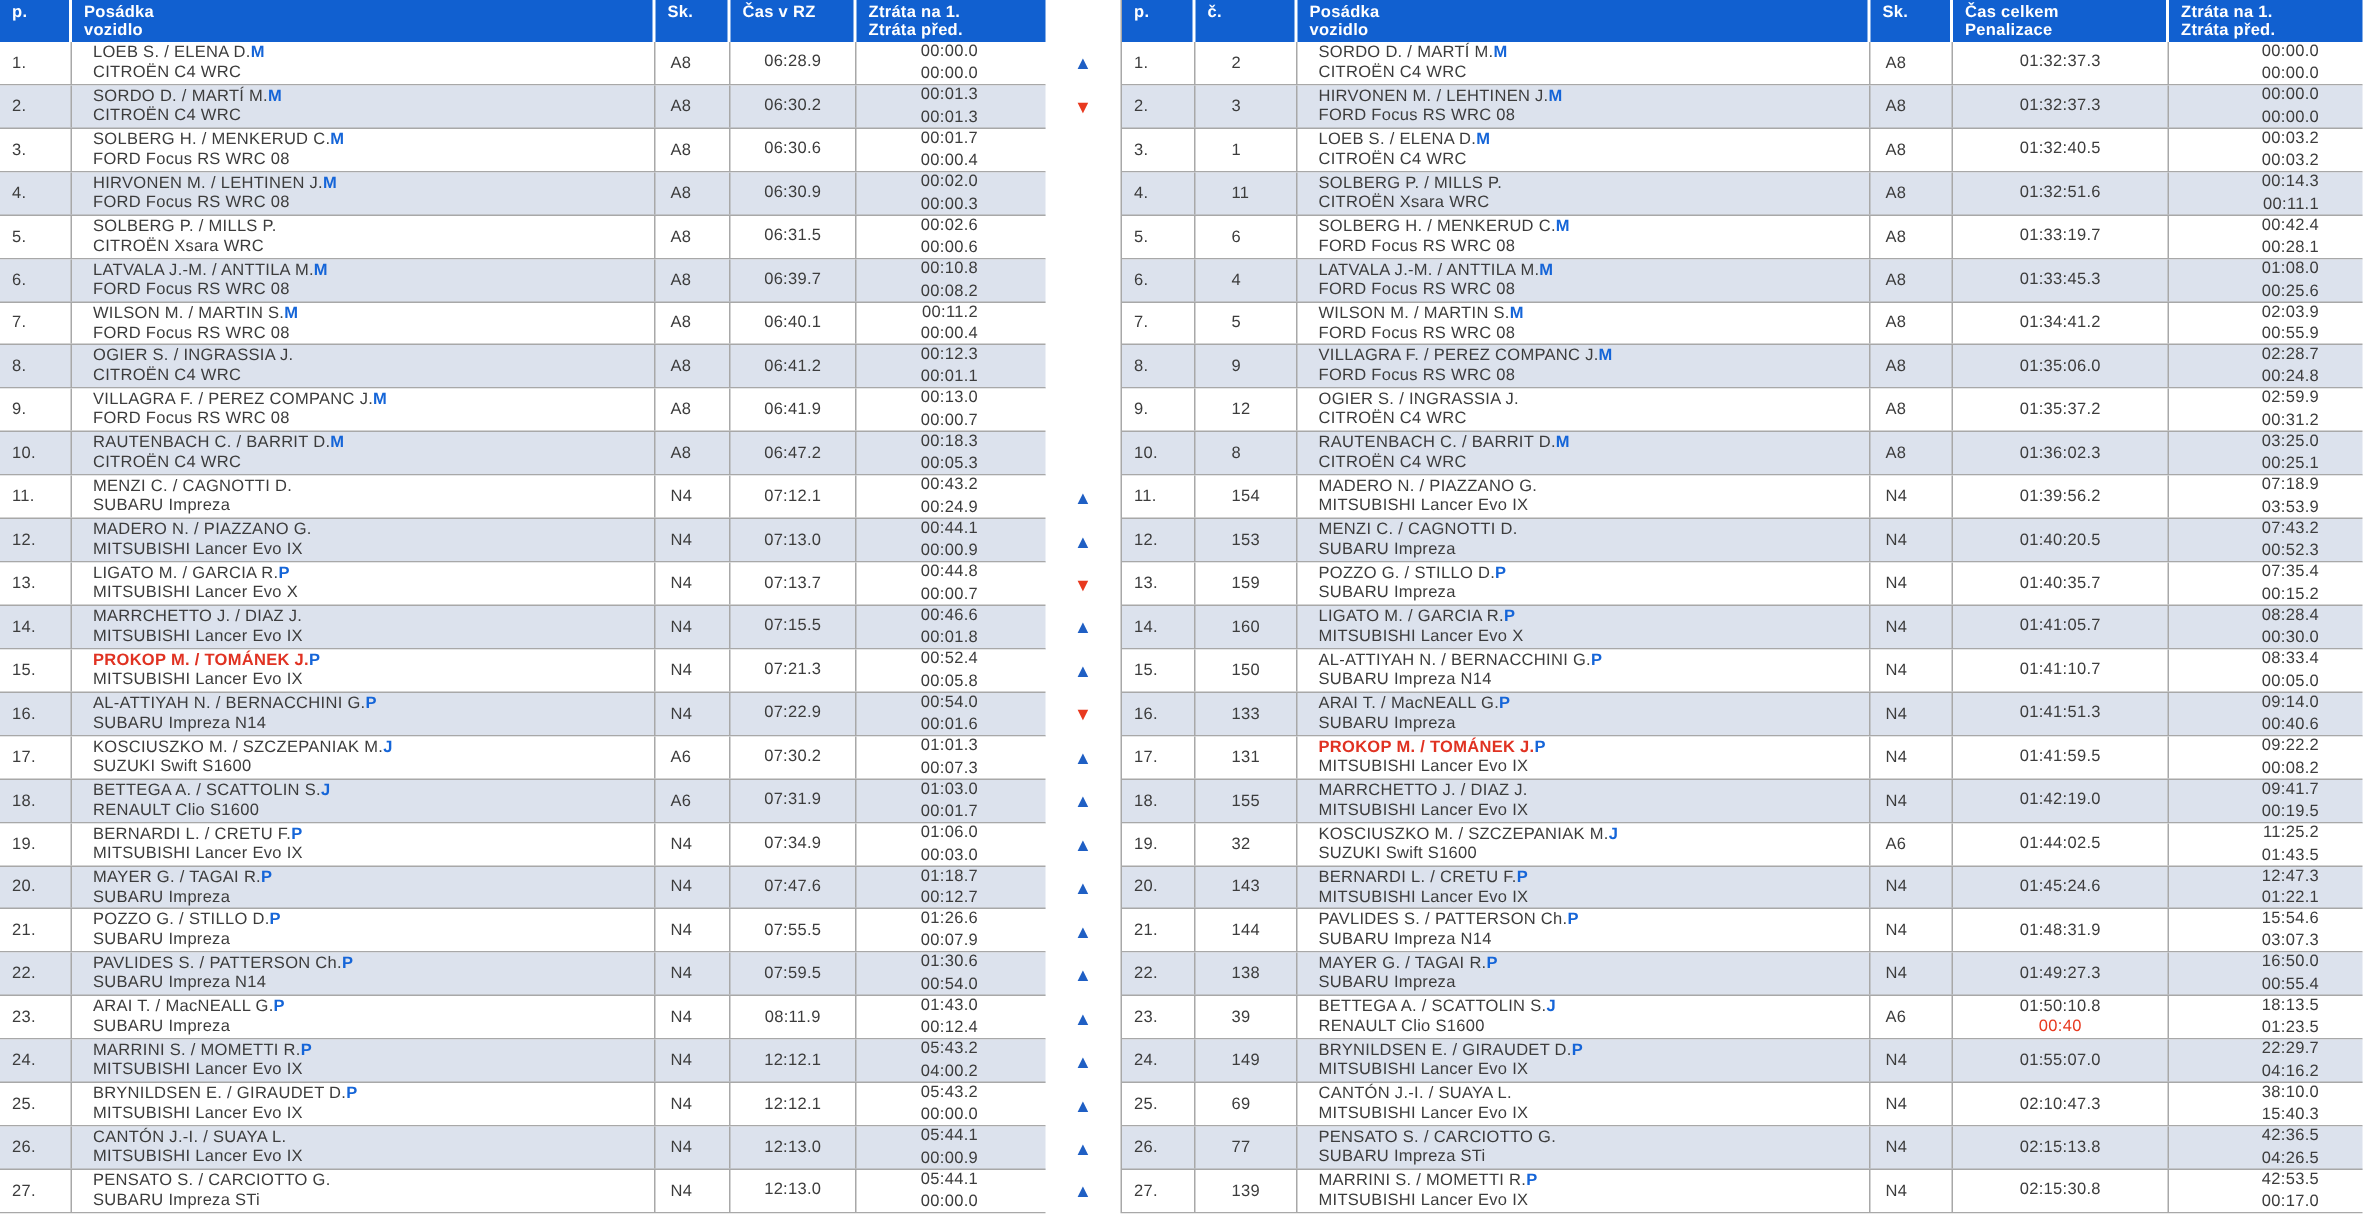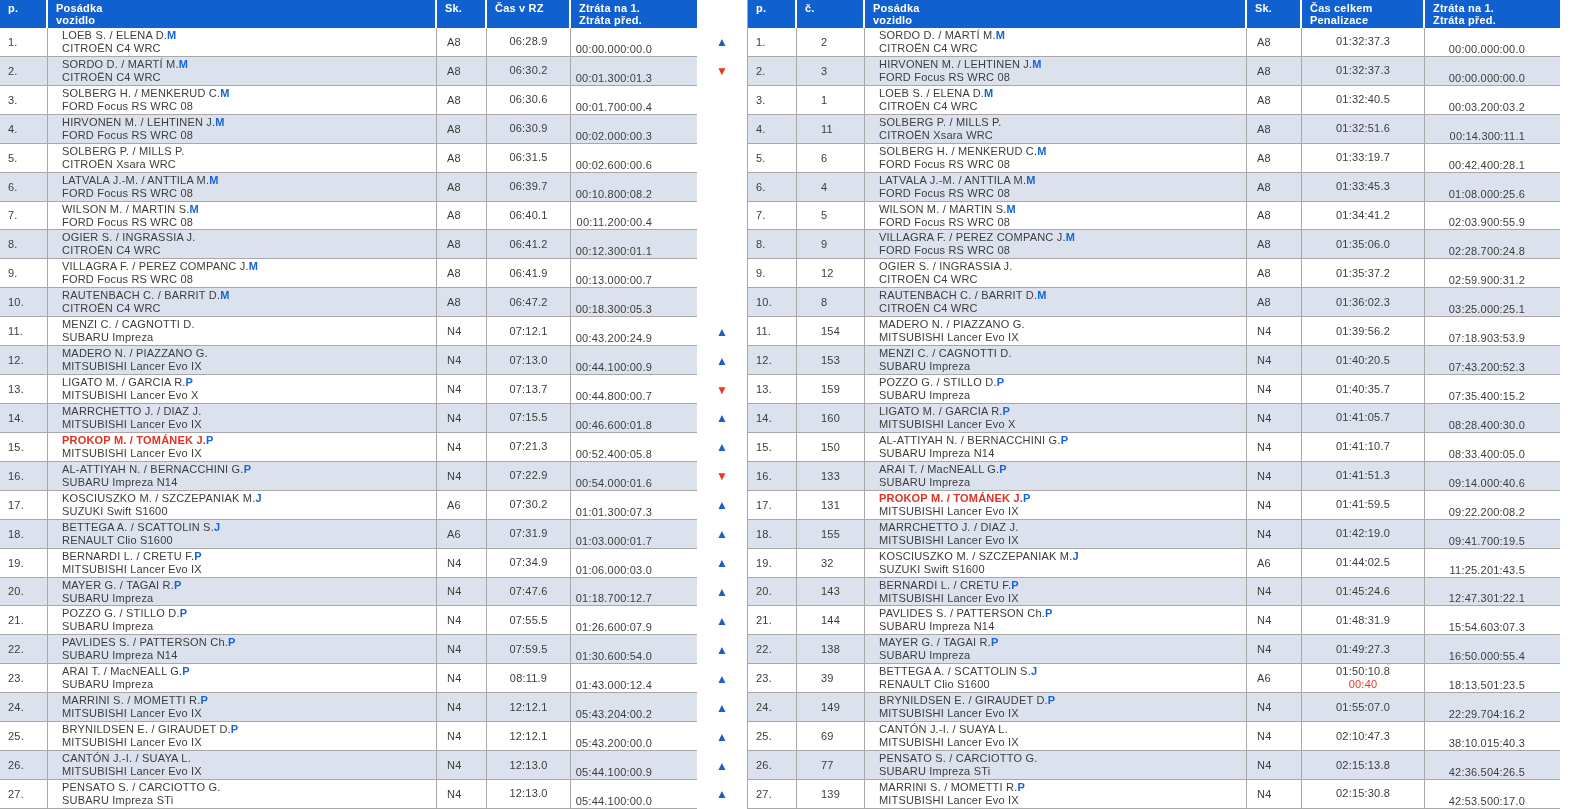--- a/index.html
+++ b/index.html
@@ -23,35 +23,35 @@
   .c-pos{display:flex;align-items:center;padding-left:8px;}
   .c-num{display:flex;align-items:center;padding-left:24px;}
   .c-crew{padding:1px 0 0 14px;line-height:13px;}
   .l1{display:flex;justify-content:flex-start;padding-right:12px;}
   .nm{white-space:nowrap;}
   .nm.red{color:#e03222;font-weight:bold;}
   .bdg{color:#1565d8;font-weight:bold;}
   .c-grp{display:flex;align-items:center;padding-left:10px;}
   .c-time{display:flex;flex-direction:column;align-items:center;justify-content:center;line-height:13px;}
   .pen{color:#e8391f;}
-  .c-gap{display:flex;align-items:flex-end;justify-content:flex-end;line-height:13px;}
+  .c-gap{display:flex;flex-direction:column;align-items:flex-end;justify-content:space-between;line-height:13px;}
   .c-gap div{white-space:nowrap;}
   
   .lt .w-pos{width:48px;}
   .lt .w-crew{width:389px;}
   .lt .w-grp{width:50px;}
   .lt .w-time{width:84px;}
   .lt .w-gap{width:126px;}
   .lt .c-gap{padding-right:45px;}
   
   .rt .w-pos{width:49px;}
   .rt .w-num{width:68px;}
   .rt .w-crew{width:382px;}
   .rt .w-grp{width:55px;}
-  .rt .w-time{width:123px;}
+  .rt .w-time{width:144px;}
   .rt .w-gap{width:135px;}
   .rt .c-gap{padding-right:35px;}
   .rt{border-left:1px solid var(--border);}
   
   .gutter{width:50px;flex:0 0 auto;}
   .g-spacer{height:var(--hh);}
   .g-cell{height:var(--rh);box-sizing:border-box;display:flex;align-items:center;justify-content:center;font-size:12px;}
   .arr-up{color:#1f5fc4;}
   .arr-down{color:#e8391f;}
 </style>

